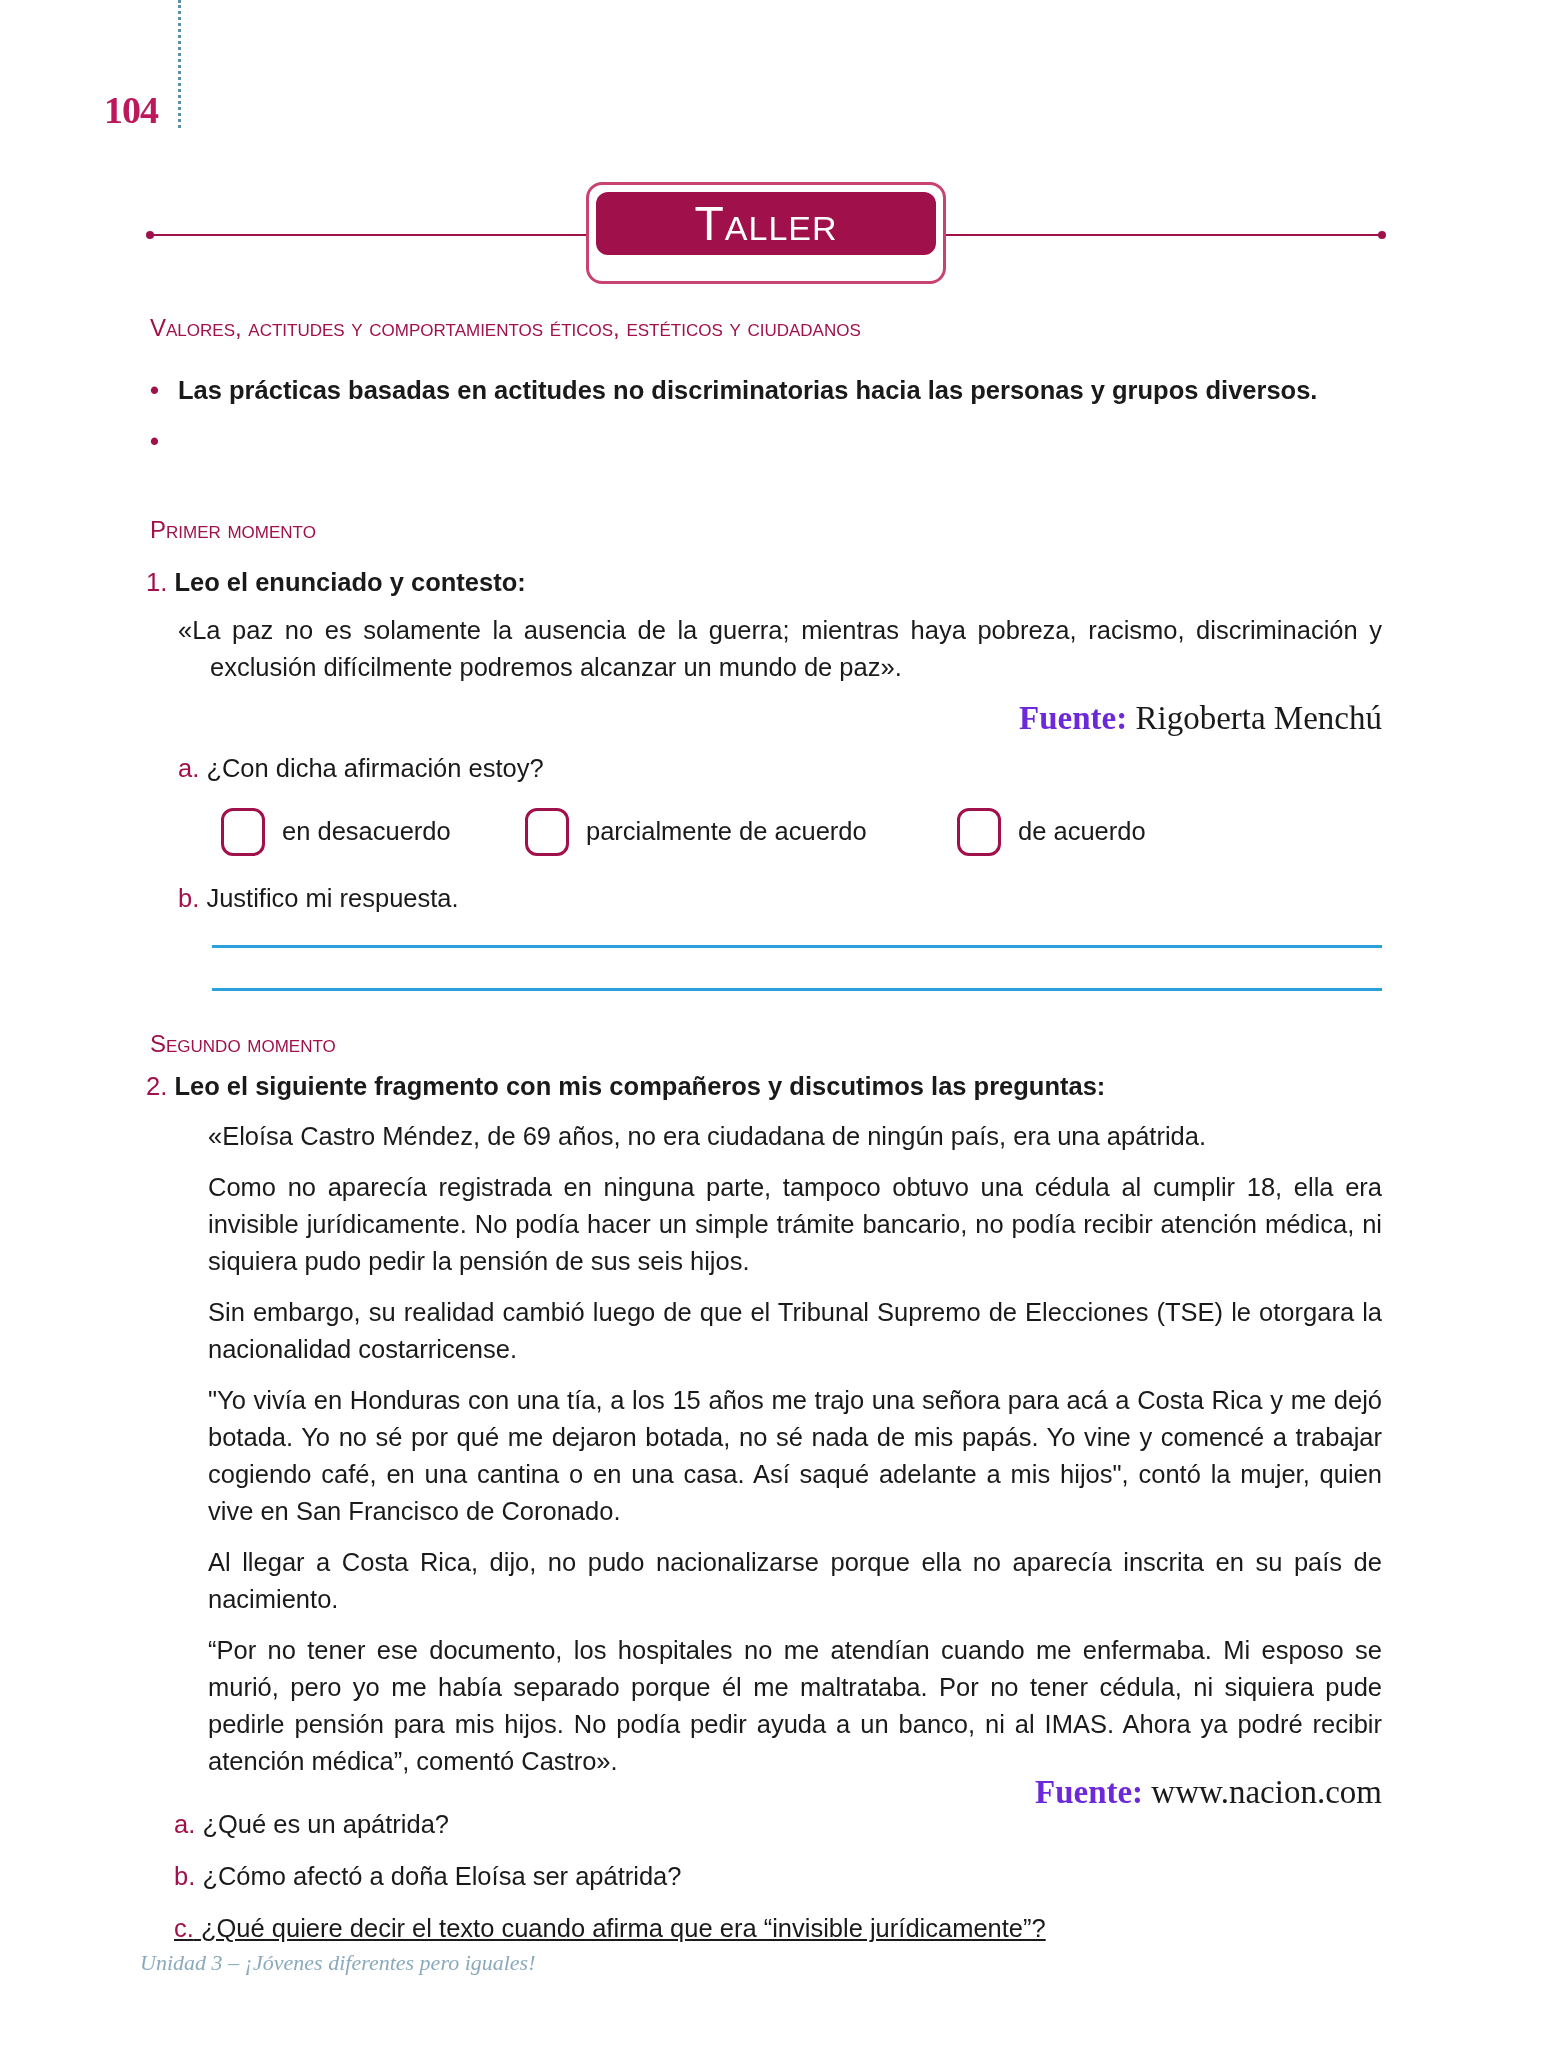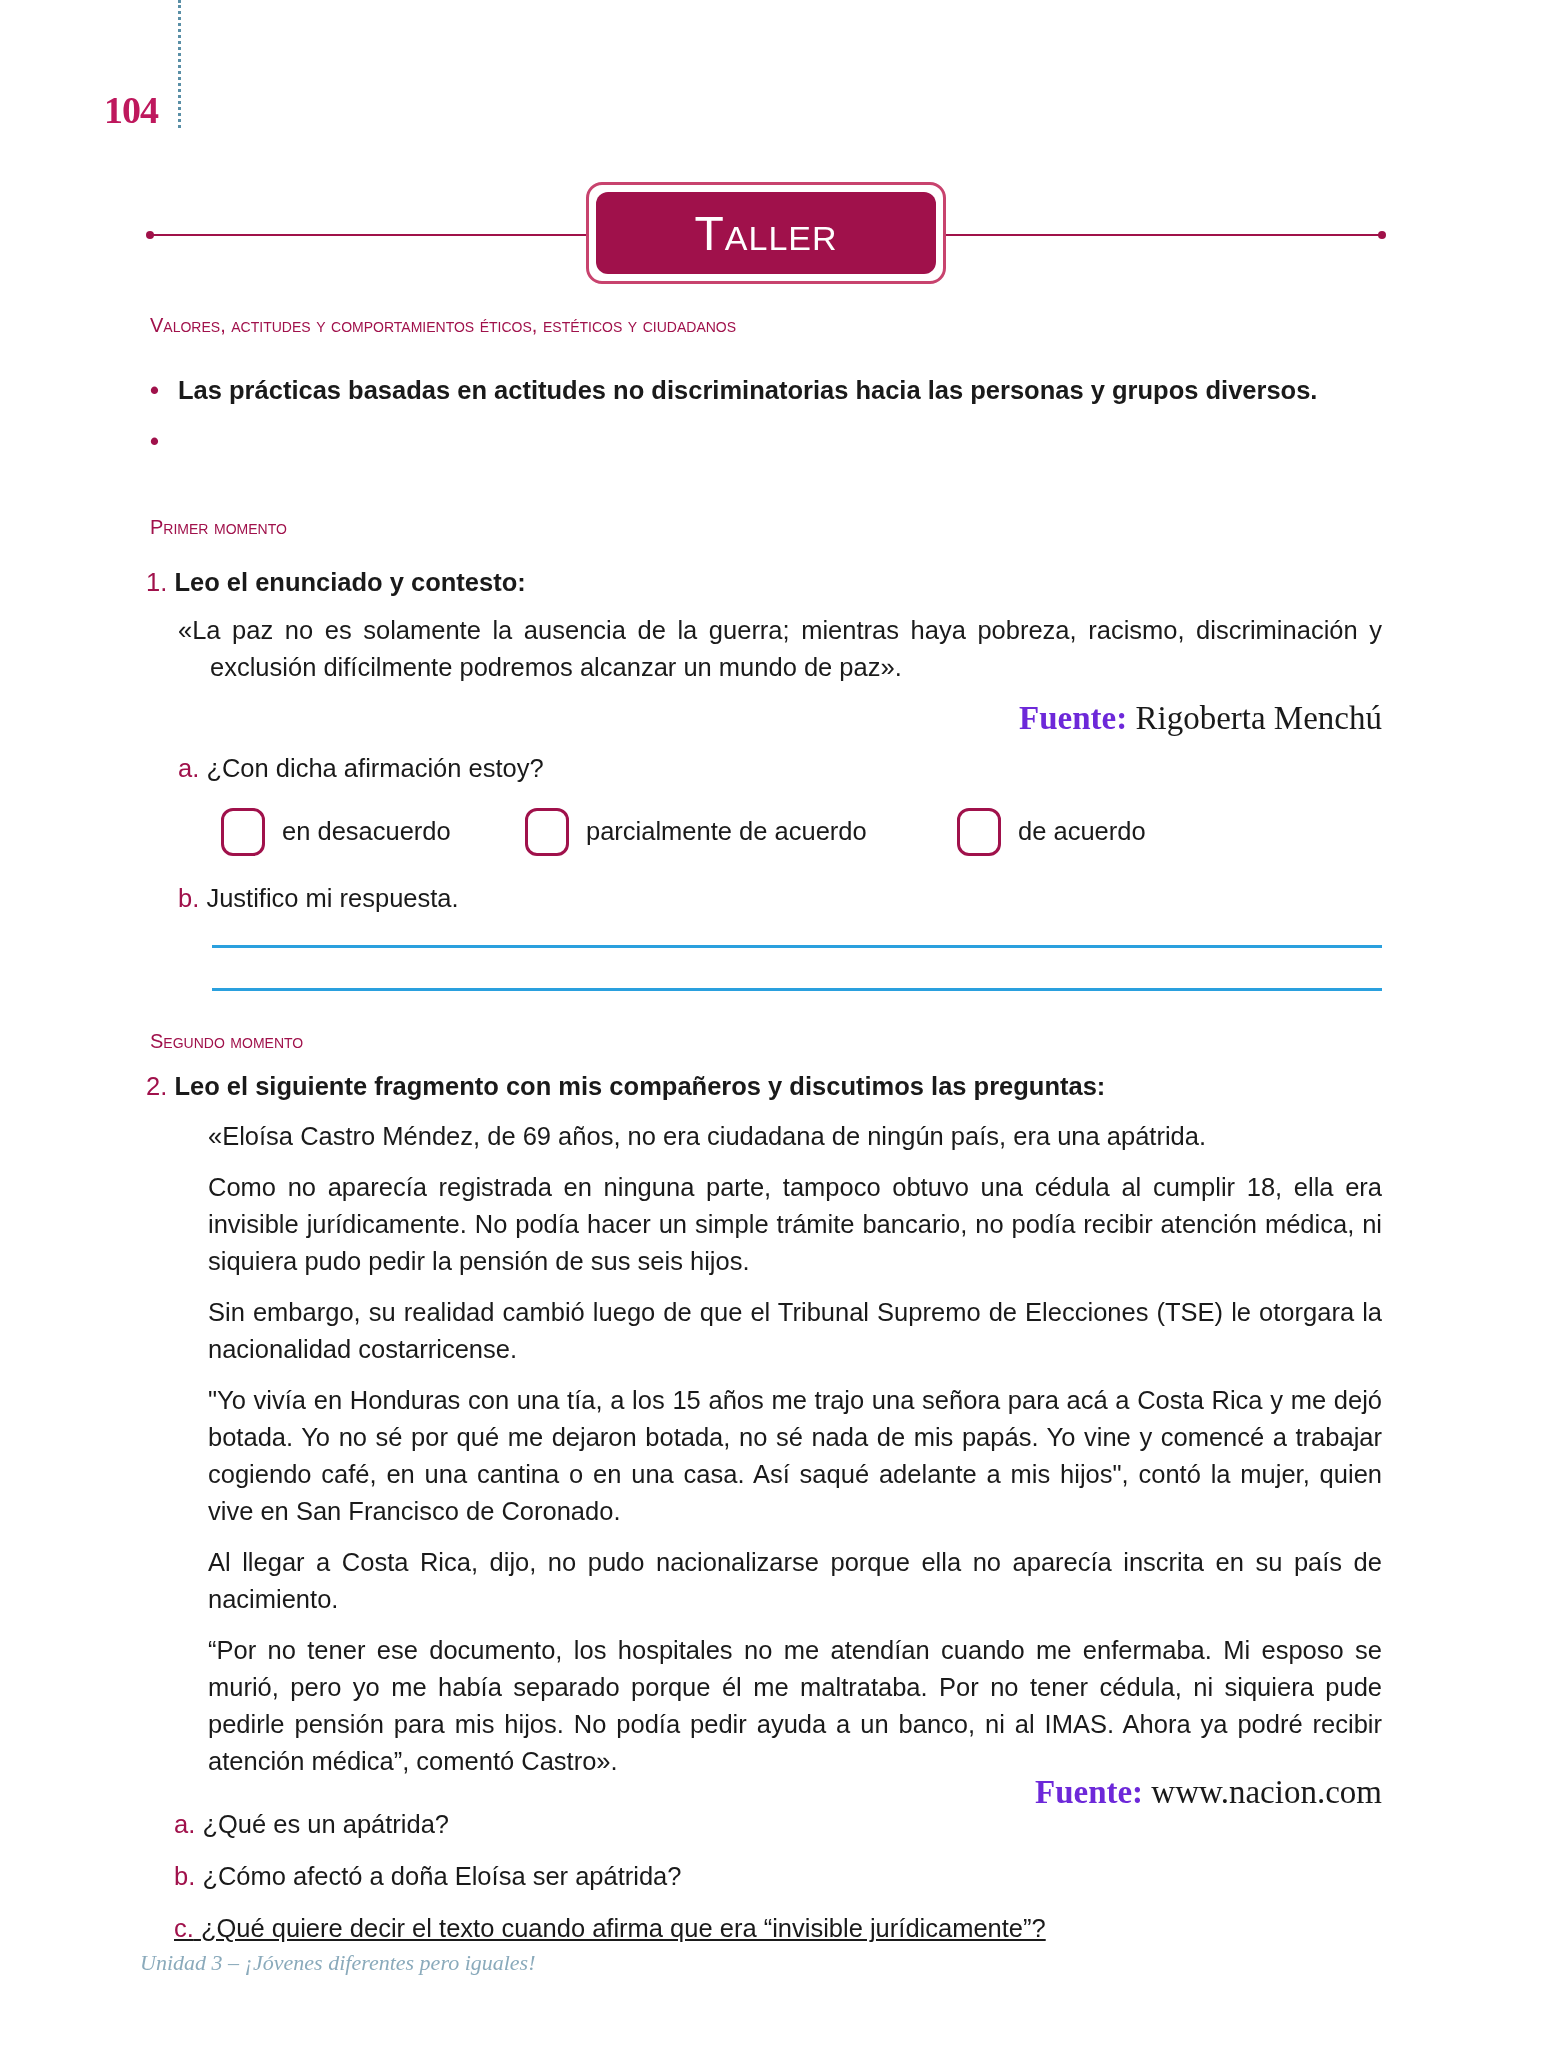--- a/index.html
+++ b/index.html
@@ -8,24 +8,24 @@
   .abs { position:absolute; }
   .page-num { left:104px; top:88px; font-family:"Liberation Serif", serif; font-weight:bold;
               font-size:38px; color:#be185d; letter-spacing:-1px; }
   .dotted-rule { left:178px; top:0; width:0; height:128px; border-left:3px dotted #5a8fa6; }
   .banner-line { top:234px; height:2px; background:#a01149; }
   .banner-line.left { left:150px; width:436px; }
   .banner-line.right { left:946px; width:436px; }
   .dot { width:8px; height:8px; border-radius:50%; background:#a01149; top:231px; }
   .banner-outer { left:586px; top:182px; width:360px; height:102px; border:3px solid #c8436e;
                   border-radius:16px; box-sizing:border-box; background:#fff; }
-  .banner-inner { left:596px; top:192px; width:340px; height:82px; background:#a0114b;
+  .banner-inner { left:596px; top:192px; width:340px; height:63px; background:#a0114b;
                   border-radius:12px; display:flex; align-items:center; justify-content:center;
                   color:#fff; font-size:48px; font-variant:small-caps; letter-spacing:1px; }
-  .sc-head { color:#a0114b; font-variant:small-caps; font-size:20px; }
+  .sc-head { color:#a0114b; font-variant:small-caps; font-size:24px; }
   .body-text { font-size:25.5px; line-height:37px; color:#1a1a1a; }
   .bold { font-weight:bold; }
   .accent { color:#a0114b; }
   .bullet { position:absolute; left:0; color:#a0114b; }
   .justify { text-align:justify; }
   .src { font-family:"Liberation Serif", serif; font-size:33px; text-align:right; }
   .src .lbl { color:#6d28d9; font-weight:bold; }
   .checkbox { width:44px; height:48px; border:3px solid #a0114b; border-radius:12px; box-sizing:border-box; }
   .answer-line { left:212px; width:1170px; height:3px; background:#2aa0de; }
   .footer { left:140px; top:1950px; font-family:"Liberation Serif", serif; font-style:italic;

